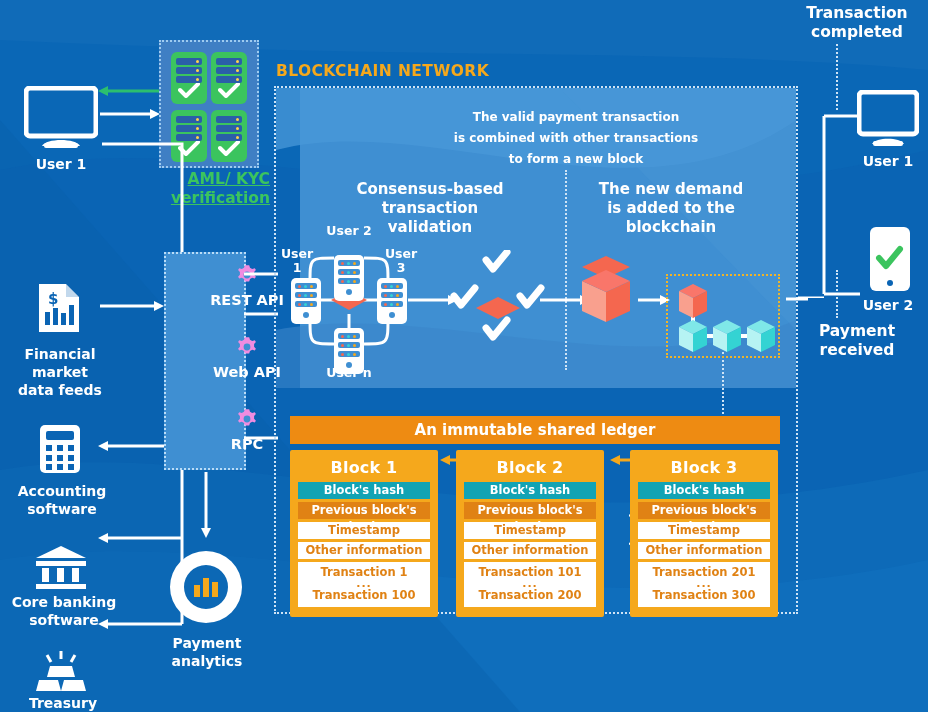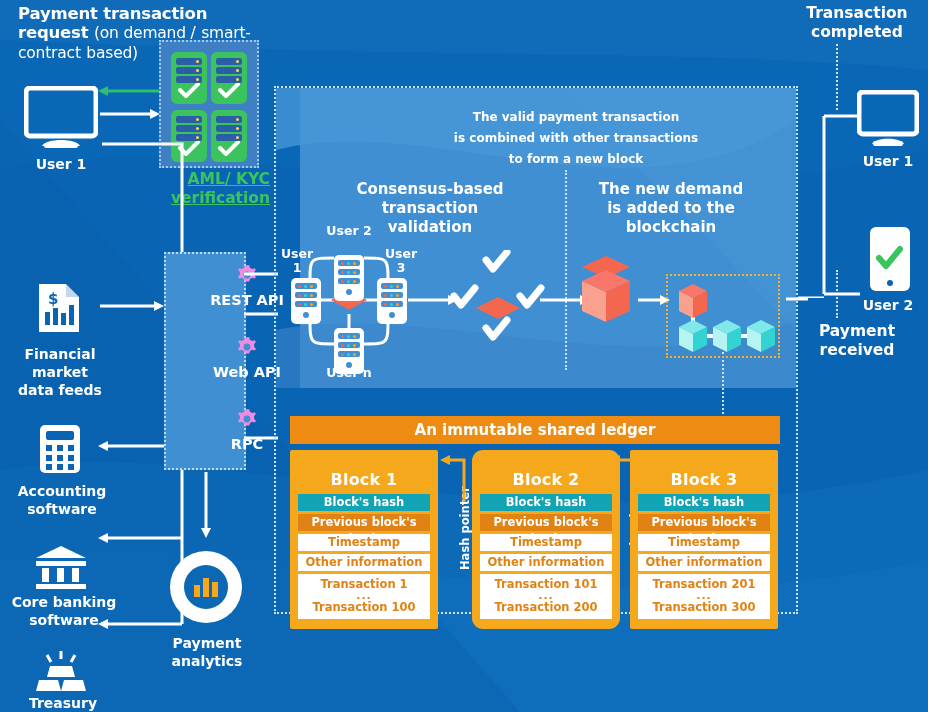--- a/index.html
+++ b/index.html
@@ -90,21 +90,21 @@
     position:absolute;left:290px;top:416px;width:490px;height:28px;
     background:#ee8b12;color:#fff;font-weight:bold;font-size:15px;
     display:flex;align-items:center;justify-content:center;
   }
   .block{
     position:absolute;top:450px;width:148px;
     background:#f5a81c;border-radius:2px;padding:0 0 7px 0;box-sizing:border-box;
   }
   .block .bt{
     text-align:center;font-weight:bold;font-size:16px;color:#fff;
-    padding:20px 0 5px;letter-spacing:.2px;
+    padding:8px 0 5px;letter-spacing:.2px;
   }
   .row{
     margin:0 8px 3px;height:17px;line-height:17px;text-align:center;
     font-size:11.5px;font-weight:bold;box-sizing:border-box;
   }
   .row.hash{background:#12a3b4;color:#fff;}
   .row.prev{background:#e08214;color:#fff;}
   .row.plain{background:#fff;color:#e08214;}
   .row.tx{
     background:#fff;color:#e08214;height:auto;line-height:15px;
@@ -144,26 +144,20 @@
       <path d="M0,470 C220,430 520,560 928,470 L928,712 L0,712 Z" fill="#0f6fbb" opacity="0.5"></path>
       <path d="M0,560 C260,520 560,640 928,560 L928,712 L0,712 Z" fill="#1274c0" opacity="0.45"></path>
       <path d="M0,120 L520,712 L0,712 Z" fill="#0a5fa9" opacity="0.35"></path>
       <path d="M300,88 L796,88 L796,388 L300,388 Z" fill="#3f8fd2"></path>
       <path d="M276,150 C430,110 640,230 796,120 L796,88 L276,88 Z" fill="#4a98d8" opacity="0.75"></path>
       <path d="M276,330 C430,300 640,388 796,320 L796,388 L276,388 Z" fill="#3a86c9" opacity="0.6"></path>
       <path d="M560,88 L796,330 L796,88 Z" fill="#4a98d8" opacity="0.35"></path>
     </svg>
   </div>
 
-  <div class="hdr-title">
-    <span>Payment transaction request</span>
-    <span class="hdr-sub">(on demand /</span>
-    <span class="hdr-sub">smart-contract</span>
-    <span class="hdr-sub">based)</span>
-  </div>
 
   <svg class="abs" style="left:24px;top:86px;" width="74" height="62">
     <rect x="2" y="2" width="70" height="48" rx="4" fill="none" stroke="#ffffff" stroke-width="5"></rect>
     <path d="M18,60 C22,52 52,52 56,60 Z" fill="#ffffff"></path>
     <rect x="20" y="57" width="34" height="5" rx="2" fill="#ffffff"></rect>
   </svg>
   <div class="lbl abs" style="left:18px;top:155px;width:86px;">User 1</div>
 
   <svg class="abs" style="left:98px;top:84px;" width="64" height="48">
     <line x1="62" y1="7" x2="8" y2="7" stroke="#2cbf6e" stroke-width="3"></line>
@@ -355,20 +349,21 @@
     <path d="M2,38 A36,36 0 0,1 38,2 L38,16 A22,22 0 0,0 16,38 Z" fill="#ffffff"></path>
     <rect x="26" y="36" width="6" height="12" fill="#f5a81c"></rect>
     <rect x="35" y="29" width="6" height="19" fill="#f5a81c"></rect>
     <rect x="44" y="33" width="6" height="15" fill="#f5a81c"></rect>
   </svg>
   <div class="lbl abs" style="left:152px;top:634px;width:110px;">
     <span>Payment</span><br>
     <span>analytics</span>
   </div>
 
+  <div class="bn-title">BLOCKCHAIN NETWORK</div>
   <div class="bn-outer"></div>
 
   <div class="bn-headline">
     <span>The valid payment transaction</span><br>
     <span>is combined with other transactions</span><br>
     <span>to form a new block</span>
   </div>
 
   <div class="bn-sub" style="left:330px;top:180px;width:200px;">
     <span>Consensus-based</span><br>
@@ -546,21 +541,21 @@
     </div>
   </div>
   <div class="hashptr" style="left:444px;">
     <span>Hash pointer</span>
   </div>
   <svg class="abs" style="left:440px;top:450px;" width="28" height="60">
     <polyline points="24,52 24,10 8,10" fill="none" stroke="#f5a81c" stroke-width="3"></polyline>
     <polygon points="0,10 10,5 10,15" fill="#f5a81c"></polygon>
   </svg>
 
-  <div class="block" style="left:472px;border-radius:11px;">
+  <div class="block" style="left:456px;">
     <div class="bt">Block 2</div>
     <div class="row hash">Block's hash</div>
     <div class="row prev">Previous block's hash</div>
     <div class="row plain">Timestamp</div>
     <div class="row plain">Other information</div>
     <div class="row tx">
       <span>Transaction 101</span>
       <span class="ell">...</span>
       <span>Transaction 200</span>
     </div>

